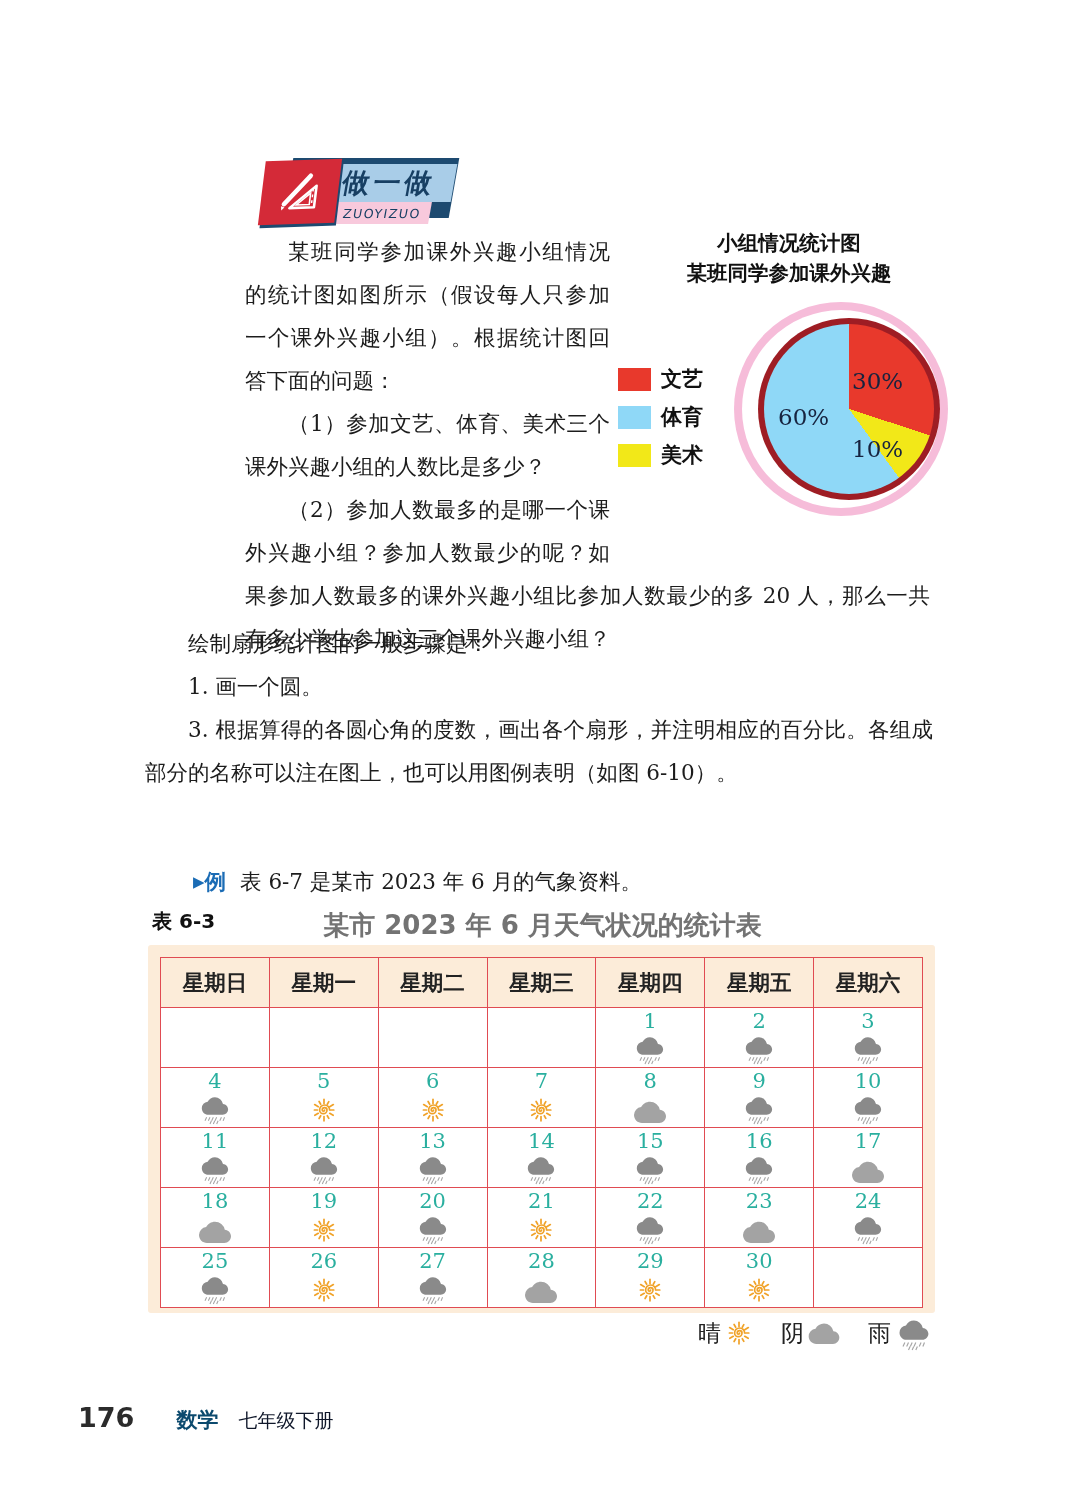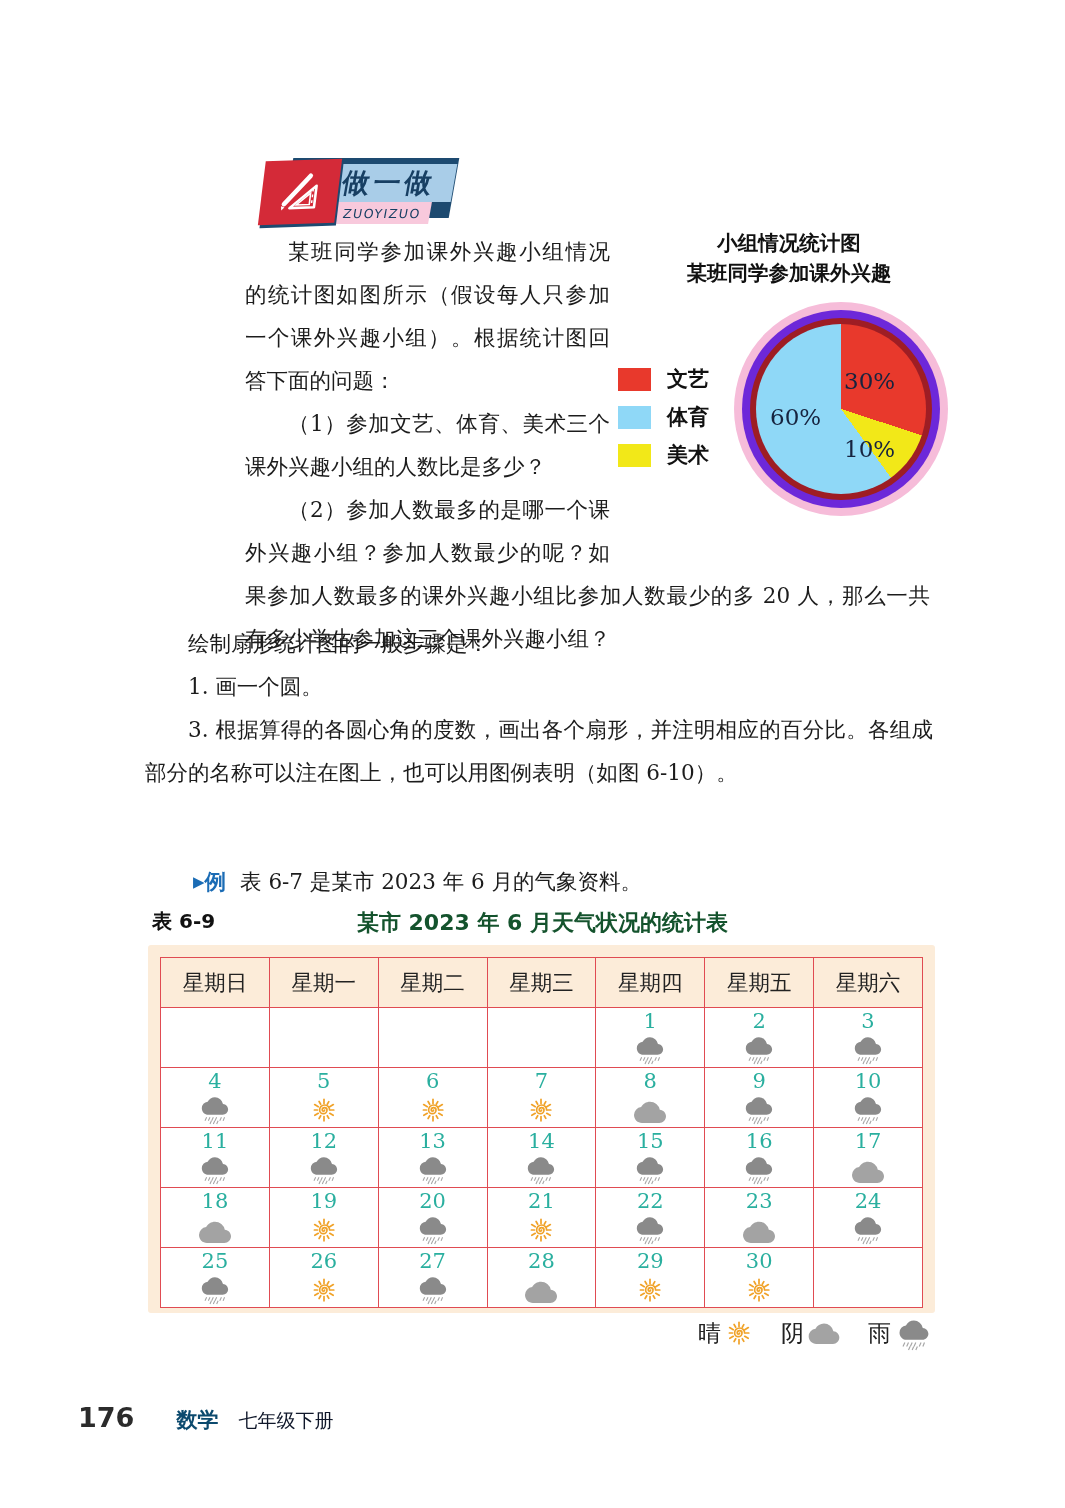--- a/index.html
+++ b/index.html
@@ -26,28 +26,28 @@
 
   
   .activity{position:absolute;left:245px;top:230px;width:685px;
             font-size:21.5px;line-height:43px;text-align:justify;}
   .activity p{margin:0;text-indent:2em;}
   .figure{float:right;width:342px;height:302px;margin:-2px -30px 4px 8px;position:relative;}
   .fig-title{font-family:"DejaVu Sans","Liberation Sans",sans-serif;font-weight:bold;
              font-size:20.5px;line-height:30px;color:#111;text-align:center;text-indent:0;}
   .fig-row{display:flex;align-items:center;margin-top:14px;}
   .pie-legend{width:116px;display:flex;flex-direction:column;gap:15px;margin-top:16px;}
-  .pl-item{display:flex;align-items:center;gap:16px;}
+  .pl-item{display:flex;align-items:center;gap:10px;}
   .pl-swatch{width:33px;height:23px;display:inline-block;}
   .pl-label{font-family:"DejaVu Sans","Liberation Sans",sans-serif;font-weight:bold;
             font-size:21px;color:#111;line-height:23px;}
   .ring1{width:214px;height:214px;border-radius:50%;background:#f6bcd9;
          display:flex;align-items:center;justify-content:center;}
-  .ring2{width:198px;height:198px;border-radius:50%;background:#6d28d9;
-         display:flex;align-items:center;justify-content:center;}
+  .ring2{width:198px;height:198px;border-radius:50%;background:#ffffff;
+         display:flex;align-items:center;justify-content:flex-end;}
   .ring3{width:182px;height:182px;border-radius:50%;background:#9e1d24;
          display:flex;align-items:center;justify-content:center;}
   .pie{width:170px;height:170px;border-radius:50%;position:relative;}
   .pct{position:absolute;font-family:"DejaVu Serif","Liberation Serif",serif;
        font-size:23px;color:#16233f;}
   .pct-a{left:88px;top:36px;}
   .pct-b{left:88px;top:104px;}
   .pct-c{left:14px;top:72px;}
 
   
@@ -59,29 +59,29 @@
   .example{position:absolute;left:145px;top:860px;width:788px;font-size:21.5px;line-height:43px;}
   .example .marker{color:#1b6cb5;font-family:"DejaVu Sans","Liberation Sans",sans-serif;
                    font-weight:bold;margin-left:48px;}
   .example .tri{font-size:15px;vertical-align:2px;}
   .example .body{margin-left:14px;}
 
   
   .tbl-caption{position:absolute;left:150px;top:908px;width:785px;height:32px;
                font-family:"DejaVu Sans","Liberation Sans",sans-serif;font-weight:bold;}
   .tbl-caption .lbl{position:absolute;left:2px;font-size:20px;color:#111;}
-  .tbl-caption .ttl{position:absolute;left:0;width:100%;text-align:center;font-size:22px;color:#14532d;}
+  .tbl-caption .ttl{position:absolute;left:0;width:100%;text-align:center;font-size:26px;color:#737373;}
 
   
   .panel{position:absolute;left:148px;top:945px;width:787px;height:368px;
          background:#fcecd9;border-radius:3px;}
   table.cal{border-collapse:collapse;margin:12px auto 0 auto;table-layout:fixed;
             width:763px;background:transparent;}
   table.cal th,table.cal td{border:1.6px solid #e04b52;padding:0;}
-  table.cal th{height:49px;font-weight:normal;font-size:21.5px;color:#222;
+  table.cal th{height:49px;font-weight:bold;font-size:21.5px;color:#222;
                font-family:"DejaVu Serif","Liberation Serif",serif;background:transparent;}
   table.cal td{height:59px;background:#ffffff;vertical-align:top;text-align:center;}
   .day-num{display:block;font-size:21px;line-height:25px;color:#2aaf9f;margin-top:1px;}
   .wi{display:block;margin:0 auto;}
   .wi-sun{width:34px;height:32px;}
   .wi-cloud{width:38px;height:24px;margin-top:5px;}
   .wi-rain{width:40px;height:31px;}
 
   
   .wlegend{position:absolute;left:698px;top:1316px;display:flex;align-items:flex-end;gap:26px;
@@ -195,21 +195,21 @@
     <p>绘制扇形统计图的一般步骤是：</p>
     <p>1. 画一个圆。</p>
     <p>3. 根据算得的各圆心角的度数，画出各个扇形，并注明相应的百分比。各组成部分的名称可以注在图上，也可以用图例表明（如图 6-10）。</p>
   </div>
 
   <div class="example">
     <span class="marker"><span class="tri">▶</span><span>例</span></span><span class="body">表 6-7 是某市 2023 年 6 月的气象资料。</span>
   </div>
 
   <div class="tbl-caption">
-    <span class="lbl">表 6-9</span>
+    <span class="lbl">表 6-3</span>
     <span class="ttl">某市 2023 年 6 月天气状况的统计表</span>
   </div>
 
   <div class="panel">
     <table class="cal" id="cal">
         <thead>
           <tr>
             <th>星期日</th>
             <th>星期一</th>
             <th>星期二</th>

